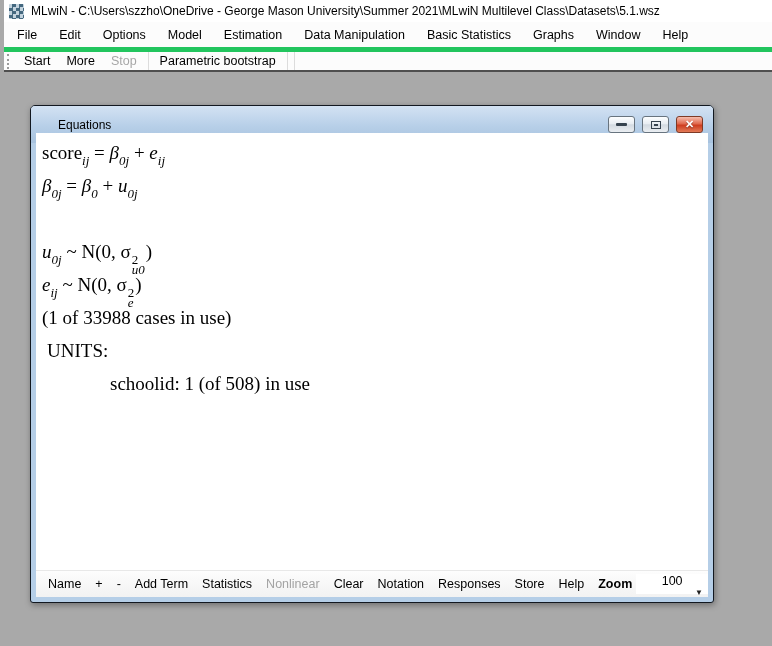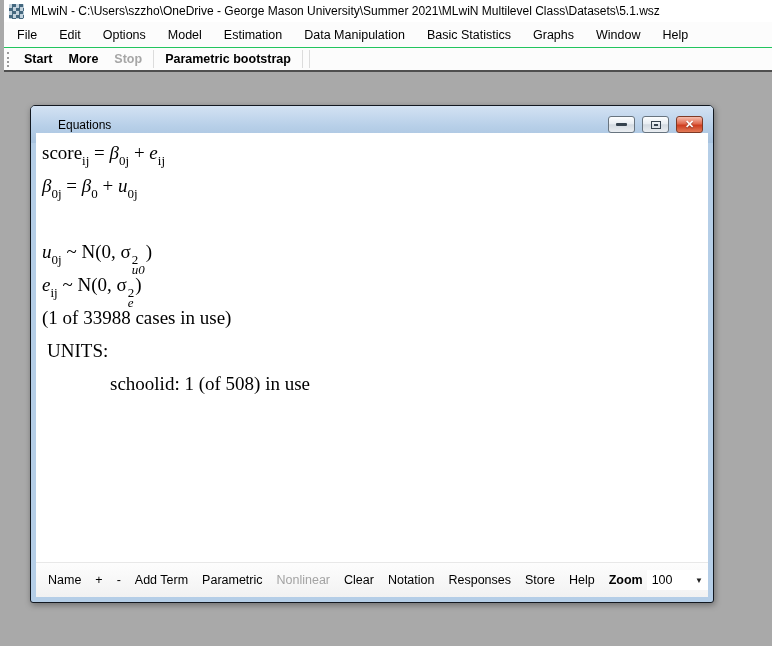--- a/index.html
+++ b/index.html
@@ -17,21 +17,21 @@
   .app-icon {
     width:15px; height:15px; flex:0 0 auto;
     background:repeating-conic-gradient(#44687f 0% 25%, #c2d2dd 0% 50%);
     background-size:7px 7px; border-radius:1px;
   }
   .title-text { font-size:12px; margin-left:7px; white-space:nowrap; }
 
   .menubar { height:25px; display:flex; align-items:center; font-size:12.5px; background:#fcfcfc; padding-left:2px; }
   .menu-item { padding:4px 11px; cursor:default; }
 
-  .main-toolbar { height:23px; display:flex; align-items:center; font-size:12.5px; background:#fcfcfc; border-top:1px solid #22c55e;font-weight:bold; }
+  .main-toolbar { height:23px; display:flex; align-items:center; font-size:12.5px; background:#fcfcfc; border-top:5px solid #22c55e; }
   .grip { width:3px; height:15px; border-left:2px dotted #9a9a9a; margin:0 6px 0 3px; }
   .tb-item { padding:2px 8px; white-space:nowrap; }
   .tb-item.disabled { color:#a6a6a6; }
   .tb-sep { width:1px; height:18px; background:#dcdcdc; margin:0 3px; }
 
   
   .eq-window {
     position:absolute; left:30px; top:105px; width:684px; height:498px;
     background:var(--frame-blue,#b5cee7);
     border:1px solid #121820; border-radius:5px 5px 3px 3px;
@@ -53,33 +53,33 @@
 
   .eqw-body {
     position:absolute; left:5px; right:5px; top:27px; bottom:5px;
     background:#fff; display:flex; flex-direction:column; overflow:hidden;
   }
   .eq-content { flex:1; padding:3px 0 0 6px; font-family:"Liberation Serif", serif; font-size:19px; overflow:hidden; }
   .eq-line { height:33px; line-height:33px; white-space:pre; }
   .eq-line.ind-1 { padding-left:5px; }
   .eq-line.ind-2 { padding-left:68px; }
   .it { font-style:italic; }
-  .sub { font-size:13px; vertical-align:-6px; }
+  .sub { font-size:13px; font-style:italic; vertical-align:-6px; }
   .ss { display:inline-flex; flex-direction:column; align-items:flex-start; font-size:13px; line-height:10px; vertical-align:-6px; margin:0 1px; }
   .ss .s-sub { font-style:italic; }
 
   .eq-toolbar {
-    height:35px; flex:0 0 auto; display:flex; align-items:center;
+    height:27px; flex:0 0 auto; display:flex; align-items:center;
     font-size:12.5px; font-family:"Liberation Sans", sans-serif;
     background:linear-gradient(180deg,#fdfdfd,#f2f2f2); border-top:1px solid #e8e8e8; padding-left:5px;
   }
   .eqtb-item { padding:0 7px; white-space:nowrap; }
   .eqtb-item.disabled { color:#a3a3a3; }
   .eqtb-item.bold { font-weight:bold; padding-right:4px; }
-  .eq-combo { width:78px; height:20px; background:#fff; display:flex; align-items:center; padding:0 5px; margin-left:0; }
+  .eq-combo { width:78px; height:20px; background:#fff; display:flex; align-items:center; padding:0 5px; margin-left:0;flex-direction:column; }
   .eq-combo .combo-value { font-size:12.5px; }
   .eq-combo .arrow { margin-left:auto; font-size:8px; color:#222; }
 </style>
 </head>
 <body style="background: rgb(169, 169, 169);">
 
 <div class="app-chrome">
   <div class="titlebar">
     <div class="app-icon"></div>
     <div class="title-text">MLwiN - C:\Users\szzho\OneDrive - George Mason University\Summer 2021\MLwiN Multilevel Class\Datasets\5.1.wsz</div>
@@ -134,21 +134,21 @@
         <div class="eq-line"><span class="it">e</span><span class="sub">ij</span><span> ~ N(0, σ</span><span class="ss"><span class="s-sup">2</span><span class="s-sub">e</span></span><span>)</span></div>
         <div class="eq-line">(1 of 33988 cases in use)</div>
         <div class="eq-line ind-1">UNITS:</div>
         <div class="eq-line ind-2">schoolid: 1 (of 508) in use</div>
       </div>
     <div class="eq-toolbar">
         <div class="eqtb-item">Name</div>
         <div class="eqtb-item">+</div>
         <div class="eqtb-item">-</div>
         <div class="eqtb-item">Add Term</div>
-        <div class="eqtb-item">Parametric</div>
+        <div class="eqtb-item">Statistics</div>
         <div class="eqtb-item disabled">Nonlinear</div>
         <div class="eqtb-item">Clear</div>
         <div class="eqtb-item">Notation</div>
         <div class="eqtb-item">Responses</div>
         <div class="eqtb-item">Store</div>
         <div class="eqtb-item">Help</div>
         <div class="eqtb-item bold">Zoom</div>
         <div class="eq-combo">
           <span class="combo-value">100</span>
           <span class="arrow">▼</span>

